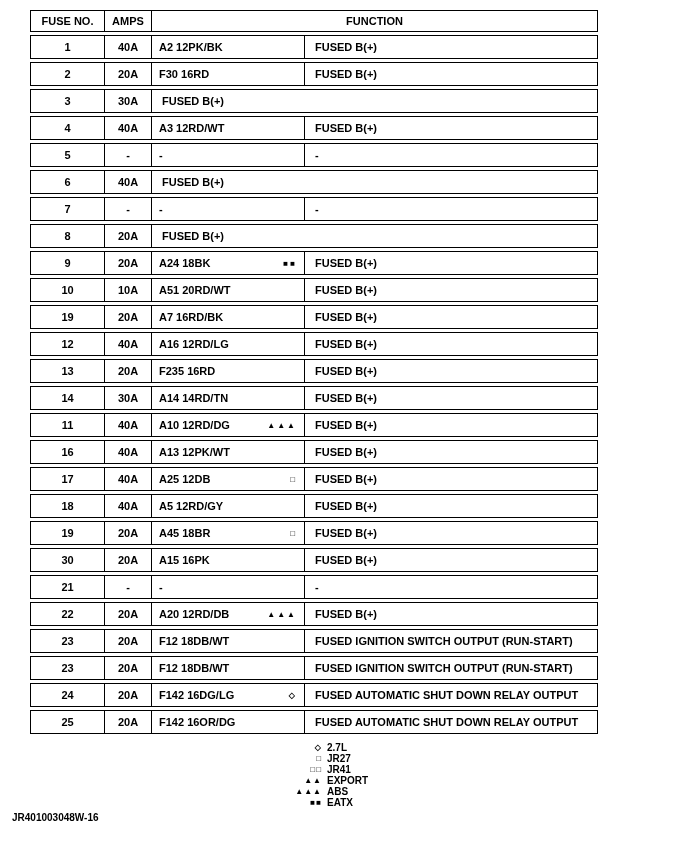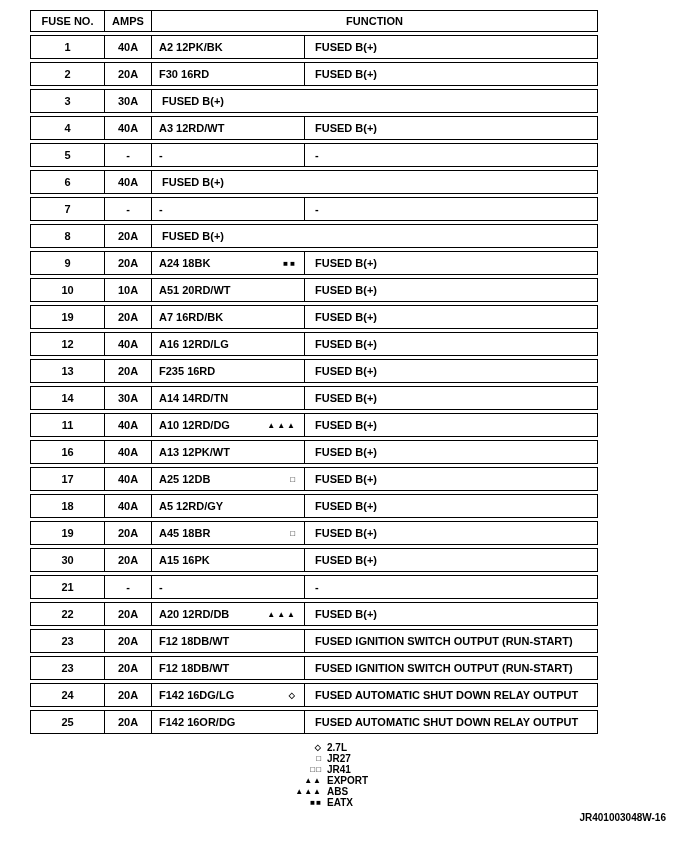--- a/index.html
+++ b/index.html
@@ -74,21 +74,21 @@
     margin-right: 5px;
     font-size: 8px;
     letter-spacing: 1px;
   }
   .footer {
     position: absolute;
     top: 812px;
     left: 12px;
     right: 24px;
     display: flex;
-    justify-content: flex-end;
+    justify-content: flex-start;
     font-size: 10px;
     font-weight: bold;
     color: #000;
   }
 </style>
 </head>
 <body>
 
 <div class="page">
 

